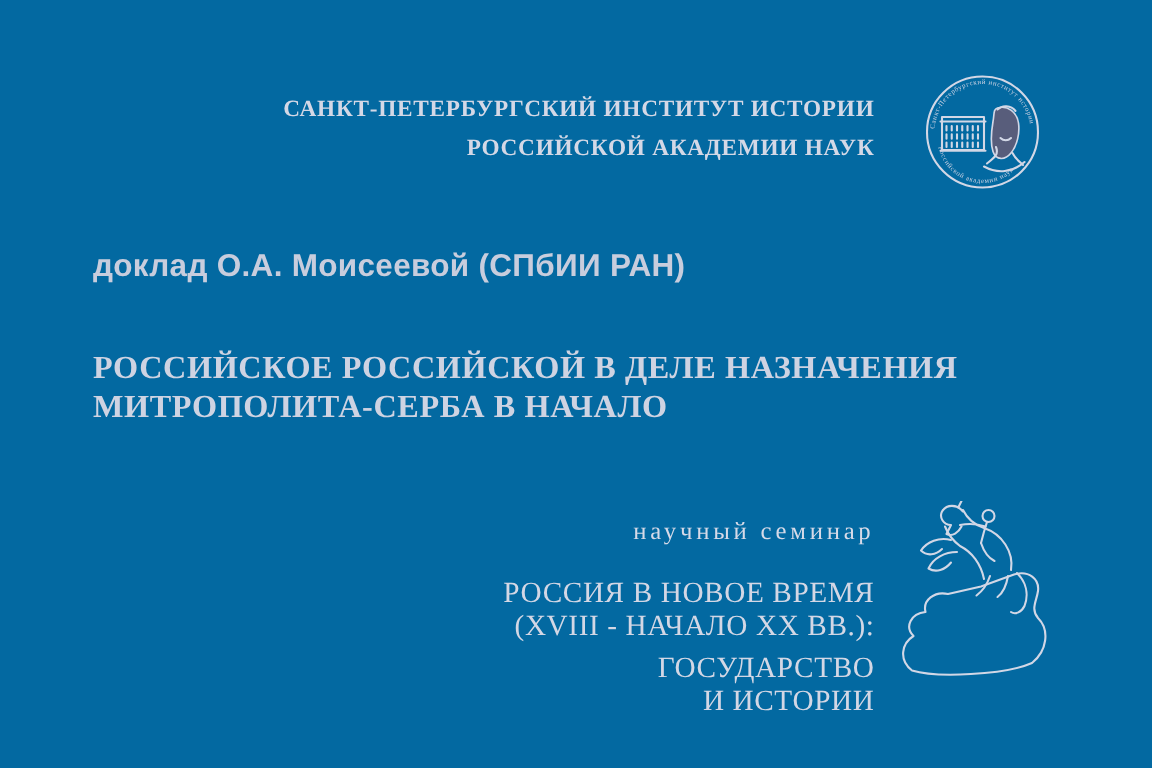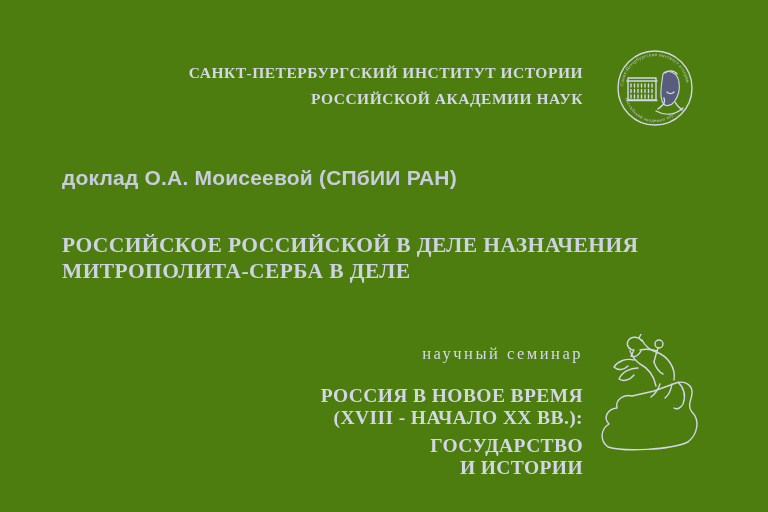--- a/index.html
+++ b/index.html
@@ -1,18 +1,18 @@
 <!DOCTYPE html>
 <html><head>
 <meta charset="utf-8">
 <style>
   html,body{margin:0;padding:0;background:#2b2e40;}
   .poster{
     position:relative;width:768px;height:512px;overflow:hidden;
-    background:#4d7c0f;
+    background:#0369a1;
     font-family:"Liberation Serif","DejaVu Serif",serif;
   }
   
   .header-institute{
     position:absolute;top:60px;right:185px;text-align:right;
     font-family:"Liberation Serif","DejaVu Serif",serif;
     font-weight:bold;font-size:15.5px;line-height:26px;
     letter-spacing:0.5px;color:#d4d8e6;
   }
   
@@ -41,21 +41,21 @@
   
   .seminar{
     position:absolute;top:344px;right:185px;text-align:right;color:#d3d7e5;
     font-family:"Liberation Serif","DejaVu Serif",serif;
   }
   .seminar .kicker{
     font-size:16.5px;font-weight:normal;letter-spacing:2.5px;
     color:#d6dae8;margin-bottom:21px;
   }
   .seminar .line{
-    font-weight:bold;font-size:19.5px;line-height:21.5px;letter-spacing:0.4px;
+    font-weight:normal;font-size:19.5px;line-height:21.5px;letter-spacing:0.4px;
   }
   .seminar .gap{margin-top:7px;}
   
   .horseman{position:absolute;left:594px;top:334px;}
   .lineart{fill:none;stroke:#d2d7e6;stroke-width:1.4;stroke-linecap:round;stroke-linejoin:round;}
   .seal-text{fill:#cdd3e4;font-family:"Liberation Serif","DejaVu Serif",serif;}
 </style>
 </head>
 <body>
 
@@ -93,21 +93,21 @@
     </text>
     <text class="seal-text" font-size="4.6" letter-spacing="0.5">
       <textPath href="#arcBottom" startOffset="6">Российской академии наук</textPath>
     </text>
   </svg>
 
   <div class="speaker">доклад О.А. Моисеевой (СПбИИ РАН)</div>
 
   <div class="talk-title">
     <div>РОССИЙСКОЕ РОССИЙСКОЙ В ДЕЛЕ НАЗНАЧЕНИЯ</div>
-    <div>МИТРОПОЛИТА-СЕРБА В ДЕЛЕ</div>
+    <div>МИТРОПОЛИТА-СЕРБА В НАЧАЛО</div>
   </div>
 
 
   <div class="seminar">
     <div class="kicker">научный семинар</div>
     <div class="line">РОССИЯ В НОВОЕ ВРЕМЯ</div>
     <div class="line">(XVIII - НАЧАЛО XX ВВ.):</div>
     <div class="line gap">ГОСУДАРСТВО</div>
     <div class="line">И ИСТОРИИ</div>
   </div>

